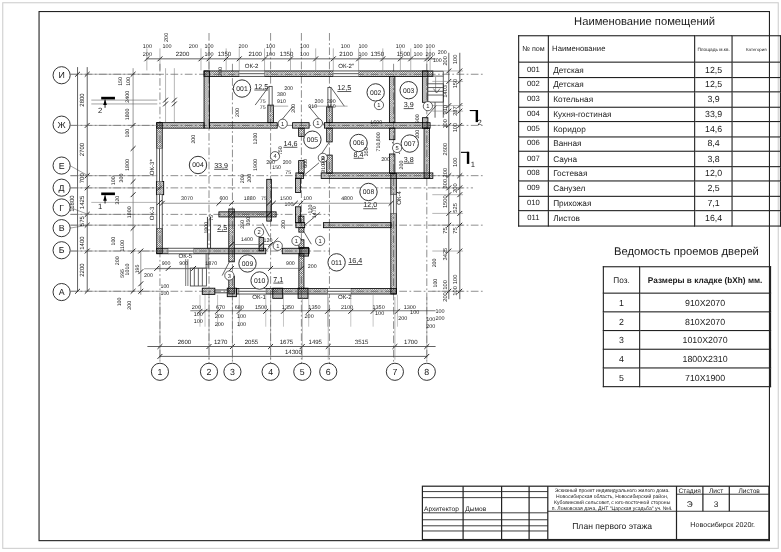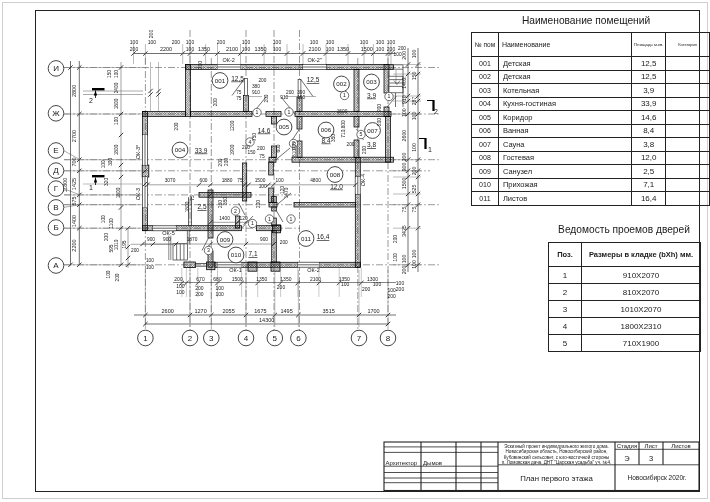--- a/index.html
+++ b/index.html
@@ -99,21 +99,21 @@
 </tbody>
     </table>
 </div>
 
 <div class="abs" style="left:529px;top:224px;width:190px;text-align:center;font-size:10.2px;">Ведомость проемов дверей</div>
 
 <div class="abs" style="left:548px;top:242px;">
 <table style="border:1.2px solid #222;">
 <tbody>
         <tr style="height:24px;">
-<td style="border:1px solid #222;width:30px;text-align:center;font-size:7.5px;font-weight:bold;">Поз.</td>
+<td style="border:1px solid #222;width:30px;text-align:center;font-size:7.5px;">Поз.</td>
 <td style="border:1px solid #222;width:116px;text-align:center;font-size:7.5px;font-weight:bold;">Размеры в кладке (bХh) мм.</td>
 </tr>
 <tr style="height:17px;">
           <td class="c1" style="font-size:8px;">1</td>
           <td class="c3" style="font-size:8px;">910Х2070</td>
         </tr>
 <tr style="height:17px;">
           <td class="c1" style="font-size:8px;">2</td>
           <td class="c3" style="font-size:8px;">810Х2070</td>
         </tr>

